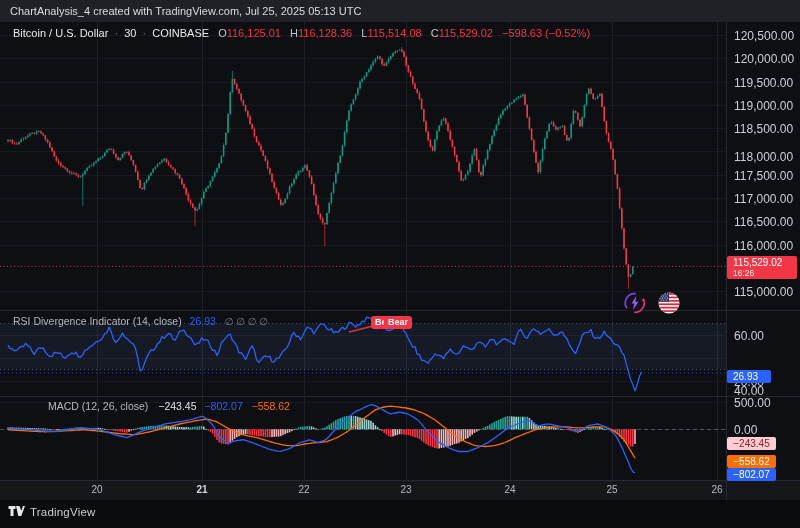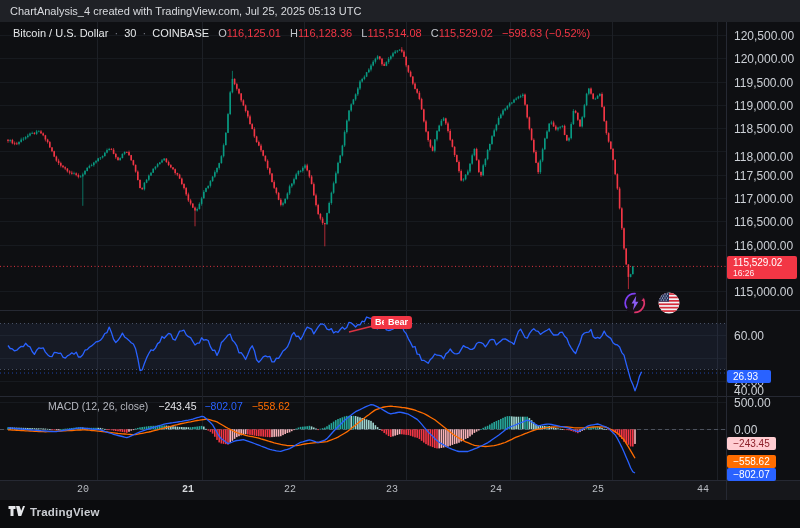--- a/index.html
+++ b/index.html
@@ -23,37 +23,37 @@
   #symbol-row .dot{color:#787b86;margin:0 3px;}
   #symbol-row .olabel{color:#c3c6cc;margin-left:6px;}
   #symbol-row .oval{color:#f23645;margin-top:24px;}
   #symbol-row .chg{color:#f23645;margin-left:6px;}
   .pane-header{font-size:10.5px;color:#b4b7bf;white-space:nowrap;}
   .pane-header .val-blue{color:#2962ff;margin-left:5px;}
   .pane-header .val-hist{color:#e3e4e8;margin-left:7px;}
   .pane-header .val-orange{color:#ff6d00;margin-left:6px;}
   .pane-header .zero-mark{color:#787b86;margin-left:6px;font-size:10px;}
   .axis-label{position:absolute;left:734px;font-size:12px;color:#ccd0d6;z-index:4;}
-  .time-label{position:absolute;top:484px;width:40px;font-size:10px;
-              color:#b9bcc2;z-index:4;font-family:Liberation Mono, monospace;}
+  .time-label{position:absolute;top:484px;width:40px;text-align:center;font-size:10px;
+              color:#b9bcc2;z-index:4;}
   .time-label.bold{font-weight:700;color:#d6d8dc;}
   .badge{position:absolute;left:727px;border-radius:2px;font-size:10px;color:#fff;
          z-index:5;box-sizing:border-box;}
   #price-badge{top:256px;width:70px;height:23px;background:#f23645;padding:1px 0 0 6px;}
   #price-badge .t{font-size:8.5px;opacity:.92;line-height:8px;}
   #price-badge .p{line-height:12px;font-size:10px;}
   #rsi-badge{top:370px;width:44px;height:13px;background:#2962ff;line-height:13px;padding-left:6px;}
   .macd-badge{width:49px;height:13px;line-height:13px;text-align:center;}
   #macd-badge-hist{top:437px;background:#ffcdd2;color:#8c1f29;}
   #macd-badge-signal{top:455px;background:#ff6d00;}
   #macd-badge-macd{top:468px;background:#2962ff;}
   .bear-badge{position:absolute;top:316px;background:#f23645;color:#fff;font-size:9px;
               font-weight:700;padding:1px 4px 2px;border-radius:3px;z-index:5;line-height:10px;}
   #footer-logo{left:8px;top:505px;display:flex;align-items:center;gap:5px;z-index:4;
-               color:#cbced3;font-size:11.5px;font-weight:700;letter-spacing:.2px;cursor:pointer;}
+               color:#cbced3;font-size:11.5px;font-weight:400;letter-spacing:.2px;cursor:pointer;}
   .sym-icon{position:absolute;z-index:4;width:24px;height:24px;}
 </style>
 </head>
 <body>
 
 <div id="app">
 
   <div id="top-bar" class="abs">
     <span>ChartAnalysis_4 created with TradingView.com, Jul 25, 2025 05:13 UTC</span>
   </div>
@@ -980,20 +980,25 @@
     <span>30</span>
     <span class="dot">·</span>
     <span>COINBASE</span>
     <span class="olabel">O</span><span class="oval">116,125.01</span>
     <span class="olabel">H</span><span class="oval">116,128.36</span>
     <span class="olabel">L</span><span class="oval">115,514.08</span>
     <span class="olabel">C</span><span class="oval">115,529.02</span>
     <span class="chg">−598.63 (−0.52%)</span>
   </div>
 
+  <div class="abs ovl pane-header" style="left:13px;top:315px;">
+    <span>RSI Divergence Indicator (14, close)</span>
+    <span class="val-blue">26.93</span>
+    <span class="zero-mark">∅  ∅  ∅  ∅</span>
+  </div>
 
   <div class="abs ovl pane-header" style="left:13px;top:400px;padding-left:35px;">
     <span>MACD (12, 26, close)</span>
     <span class="val-hist">−243.45</span>
     <span class="val-blue">−802.07</span>
     <span class="val-orange">−558.62</span>
   </div>
 
   <div id="price-scale">
       <div class="axis-label" style="top: 29px;">120,500.00</div>
@@ -1077,14 +1082,14 @@
     </svg>
     <span>TradingView</span>
   </div>
 
 <div class="time-label" style="left: 77px;">20</div>
     <div class="time-label bold" style="left: 182px;">21</div>
     <div class="time-label" style="left: 284px;">22</div>
     <div class="time-label" style="left: 386px;">23</div>
     <div class="time-label" style="left: 490px;">24</div>
     <div class="time-label" style="left: 592px;">25</div>
-    <div class="time-label" style="left: 697px;">44</div>
+    <div class="time-label" style="left: 697px;">26</div>
   </div>
 
 </body></html>

